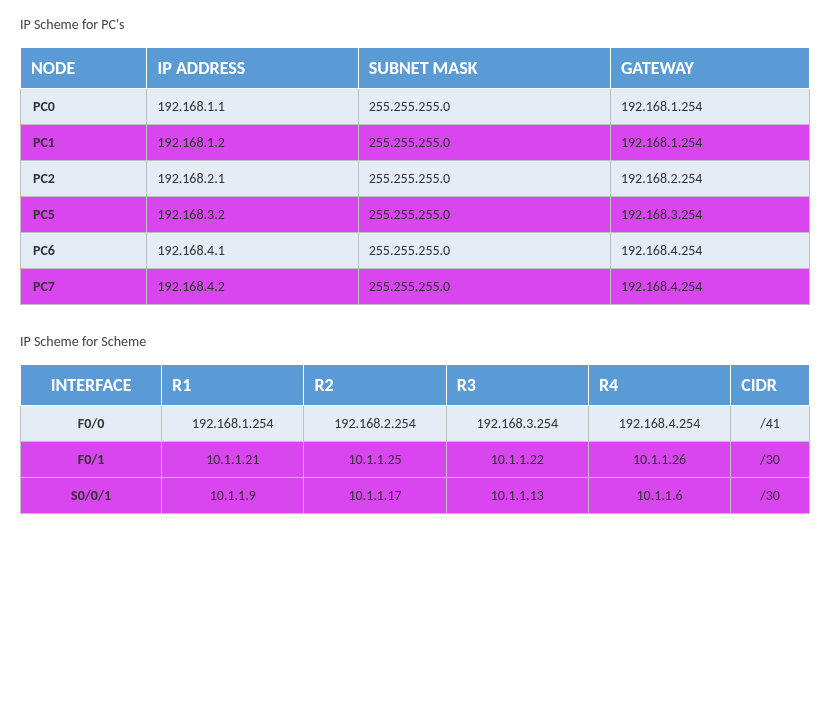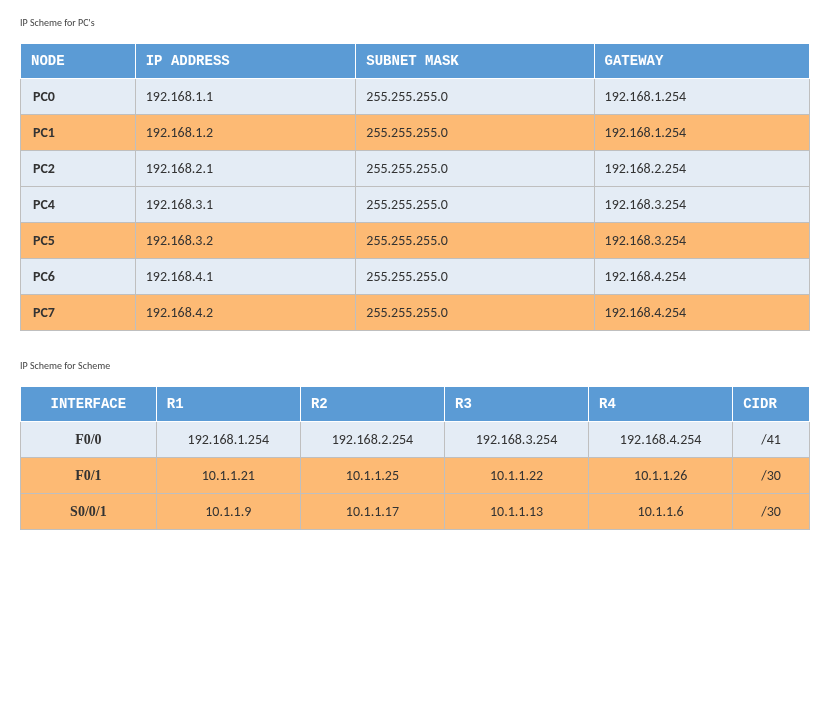--- a/index.html
+++ b/index.html
@@ -7,63 +7,61 @@
       font-size: 14px;
       color: #333;
       background: #fff;
       margin: 0;
       padding: 16px 20px;
       width: 830px;
       box-sizing: border-box;
     }
     .section-title {
       margin: 0 0 14px 0;
-      font-size: 10px;
+      font-size: 14px;
       color: #444;
     }
     table {
       border-collapse: collapse;
       width: 790px;
       margin-bottom: 28px;
     }
     th {
       background: #5b9bd5;
       color: #fff;
       font-weight: bold;
       text-align: left;
       padding: 9px 10px;
-      font-size: 14px;
+      font-size: 18px;
       border: 1px solid #fff;
-      font-family: Liberation Mono, monospace;
     }
     td {
       padding: 9px 10px;
       border: 1px solid #bfbfbf;
-      background: #fdba74;
+      background: #d946ef;
     }
     tbody tr.alt td {
       background: #e4ecf5;
     }
     .pc-table td.node {
       font-weight: bold;
       padding-left: 12px;
     }
     .router-table th {
       text-align: left;
     }
     .router-table th.iface-head {
       text-align: center;
     }
     .router-table td {
       text-align: center;
     }
     .router-table td.iface {
       font-weight: bold;
       text-align: center;
-      font-family: Liberation Serif, serif;
     }
   </style>
 </head>
 <body>
 
 <p class="section-title">IP Scheme for PC's</p>
 
 <table class="pc-table">
   <thead>
     <tr>
@@ -84,26 +82,20 @@
       <td class="node">PC1</td>
       <td>192.168.1.2</td>
       <td>255.255.255.0</td>
       <td>192.168.1.254</td>
     </tr>
     <tr class="alt">
       <td class="node">PC2</td>
       <td>192.168.2.1</td>
       <td>255.255.255.0</td>
       <td>192.168.2.254</td>
-    </tr>
-    <tr class="alt">
-      <td class="node">PC4</td>
-      <td>192.168.3.1</td>
-      <td>255.255.255.0</td>
-      <td>192.168.3.254</td>
     </tr>
     <tr>
       <td class="node">PC5</td>
       <td>192.168.3.2</td>
       <td>255.255.255.0</td>
       <td>192.168.3.254</td>
     </tr>
     <tr class="alt">
       <td class="node">PC6</td>
       <td>192.168.4.1</td>

